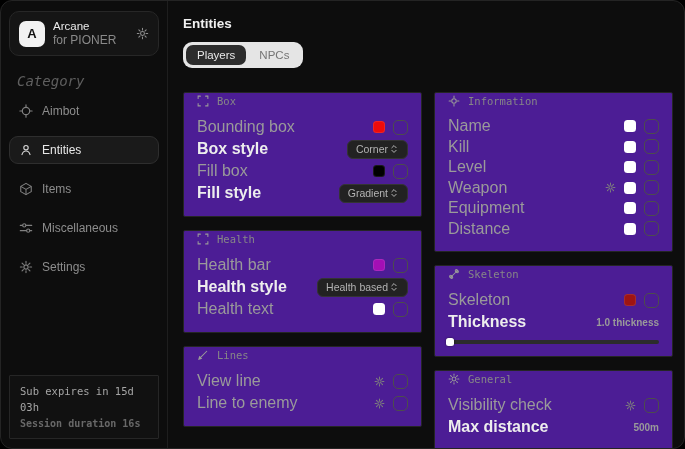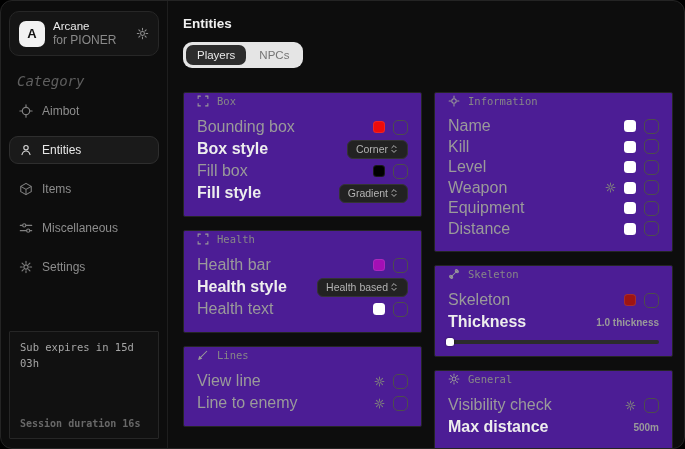--- a/index.html
+++ b/index.html
@@ -24,21 +24,21 @@
     margin:17px 8px 8px;font-style:italic;}
   .nav{display:flex;flex-direction:column;gap:11px;}
   .nav-item{display:flex;align-items:center;gap:9px;padding:6px 9px;border-radius:9px;
     border:1px solid transparent;color:#8d8d8d;font-size:12px;cursor:default;}
   .nav-item.active{background:#1a1a1a;border-color:#2e2e2e;color:#e8e8e8;}
   .nav-item .nicon{display:flex;opacity:.9;}
   .spacer{flex:1;}
   .sub-card{box-sizing:border-box;border:1px solid #262626;border-radius:1px;
     background:#111;padding:7px 10px;font-family:"DejaVu Sans Mono", monospace;line-height:1.55;}
   .sub-line1{font-size:10.5px;color:#a6a6a6;}
-  .sub-line2{font-size:10px;color:#686868;font-weight:700;margin-top:44px;}
+  .sub-line2{font-size:10px;color:#686868;font-weight:700;}
   
   .main{flex:1;padding:13px 11px 12px 15px;box-sizing:border-box;display:flex;flex-direction:column;}
   .page-title{font-size:13.5px;font-weight:700;color:#f0f0f0;margin:2px 0 11px;}
   .tabs{display:inline-flex;align-self:flex-start;background:#e5e5e5;border-radius:9px;padding:3px;gap:2px;margin-bottom:24px;}
   .tab{font-size:11.5px;padding:4px 11px;border-radius:7px;color:#757575;}
   .tab.active{background:#2c2c2c;color:#e9e9e9;}
   .cols{display:flex;gap:12px;}
   .col{display:flex;flex-direction:column;gap:13px;width:239px;}
   .card{box-sizing:border-box;background:#4c1d95;border:1px solid #252525;border-radius:2px;
     padding:2px 13px 12px;}

